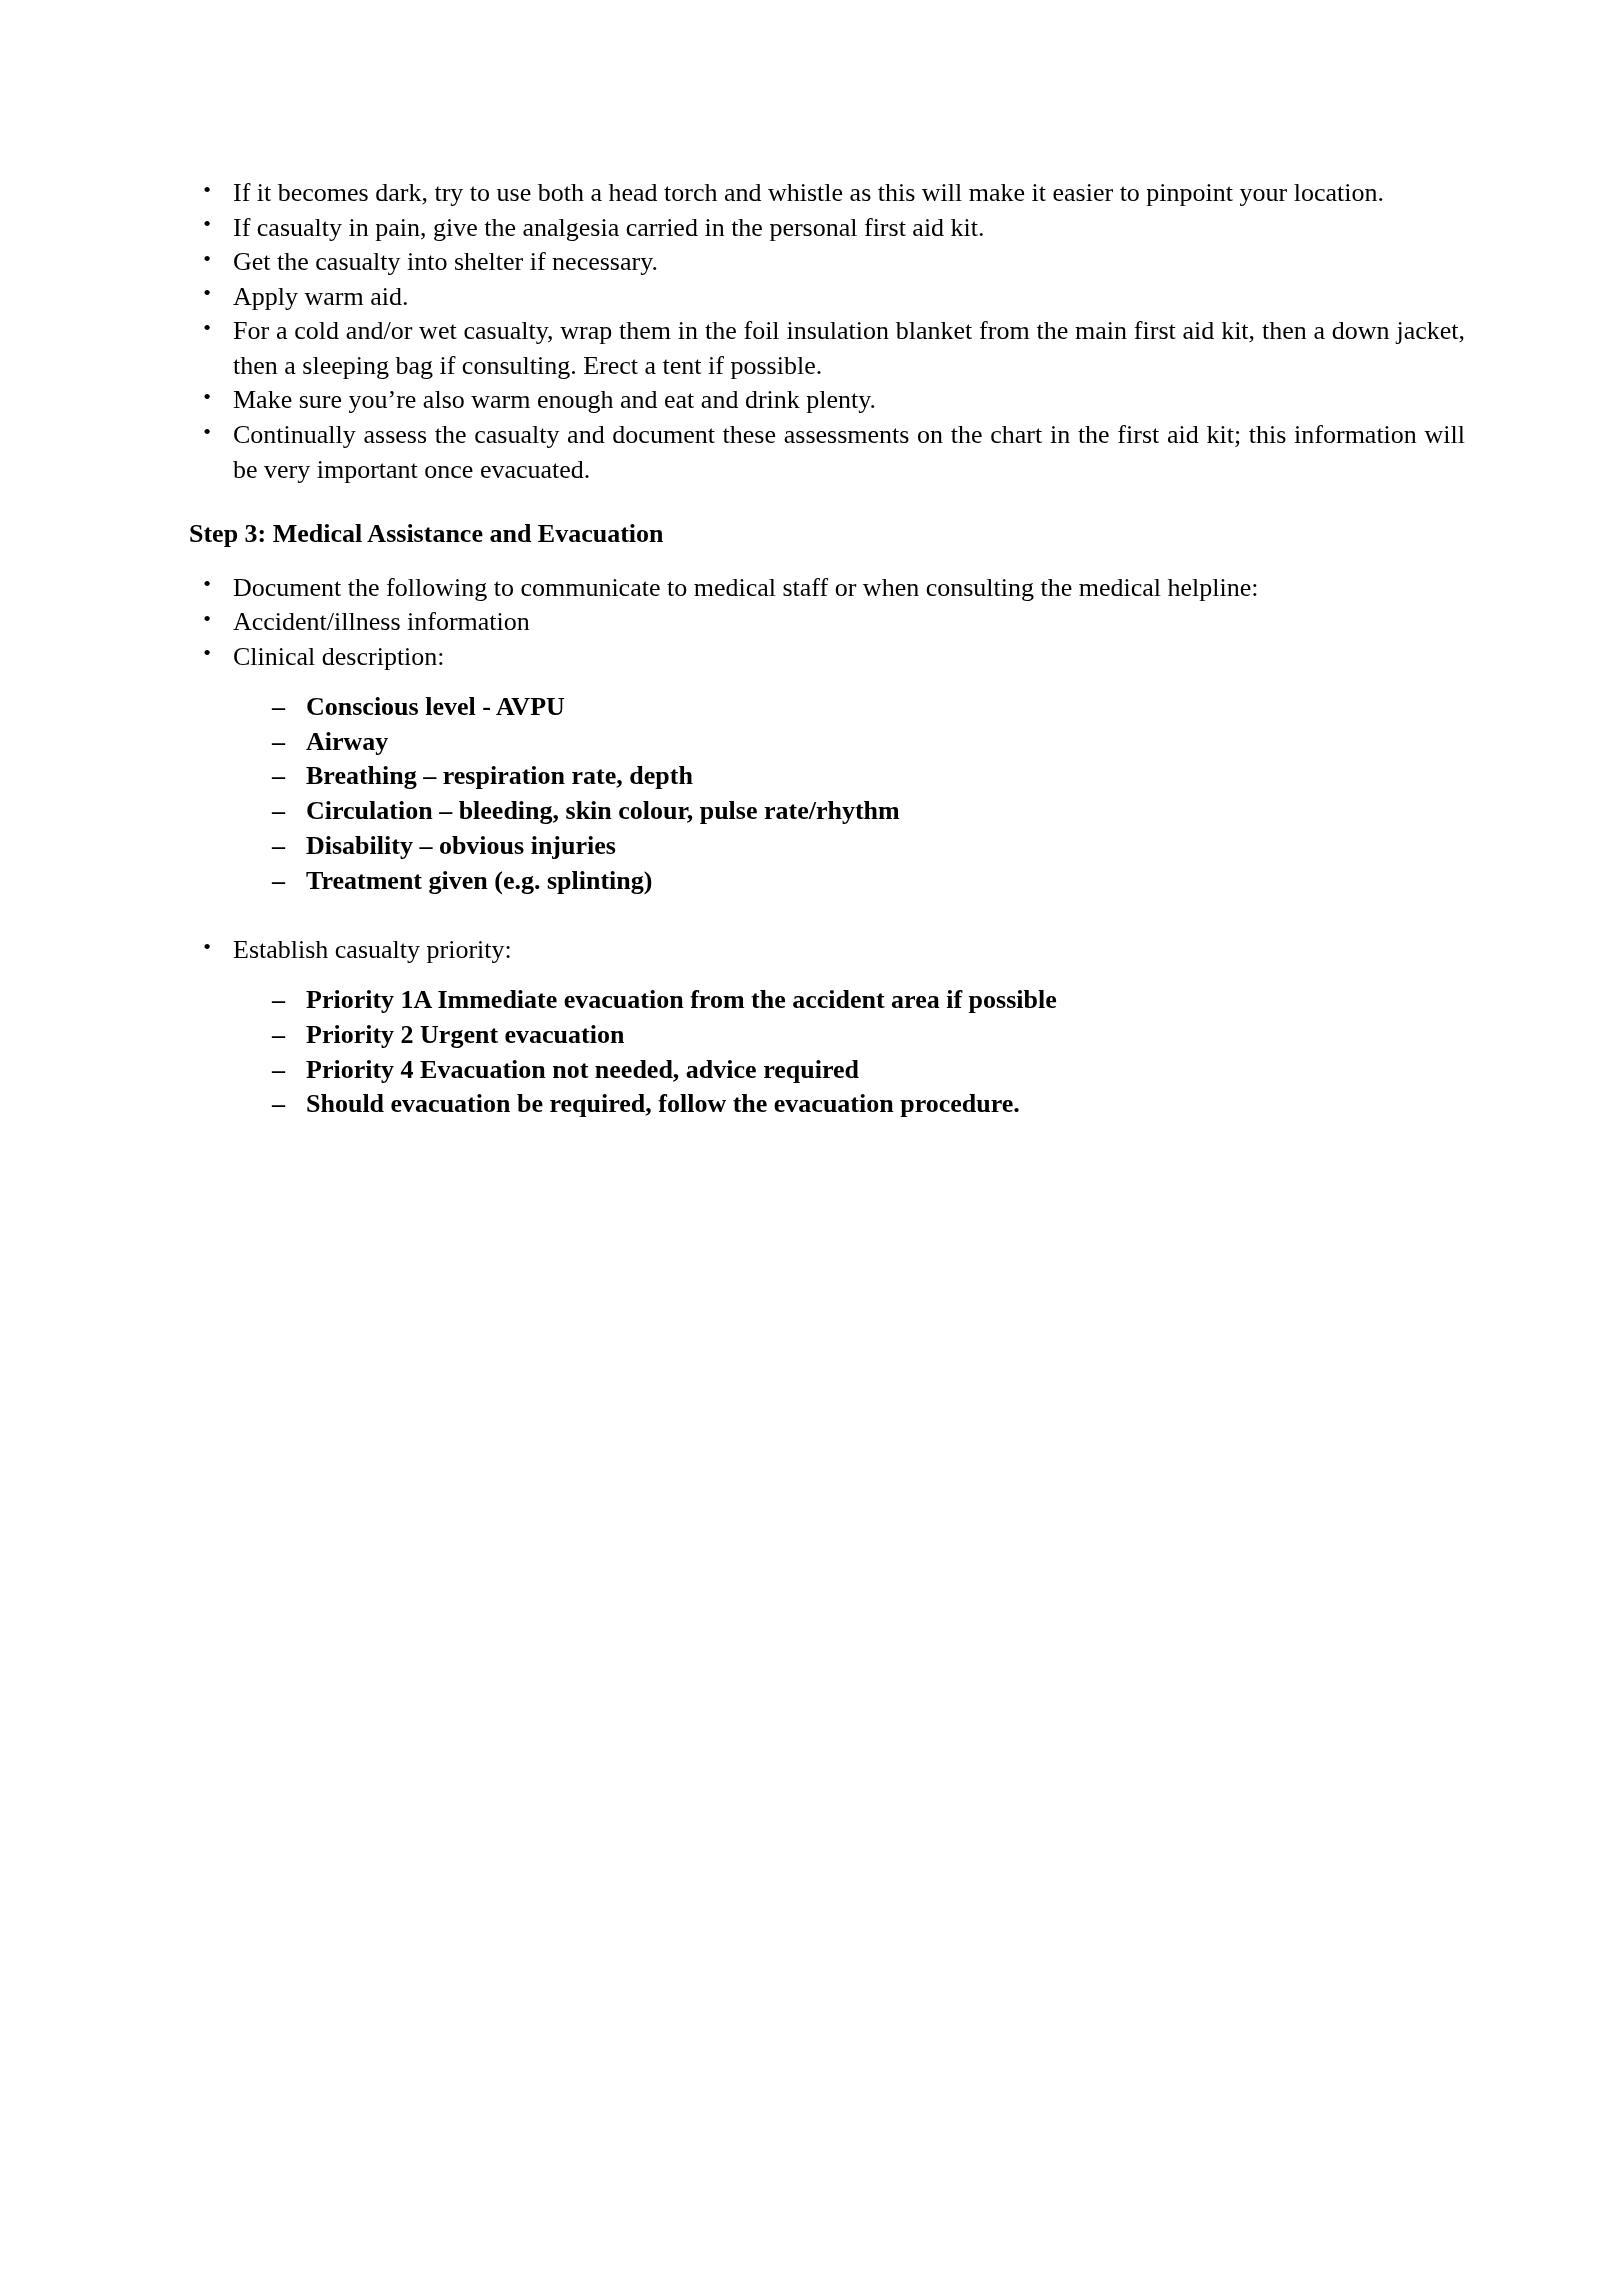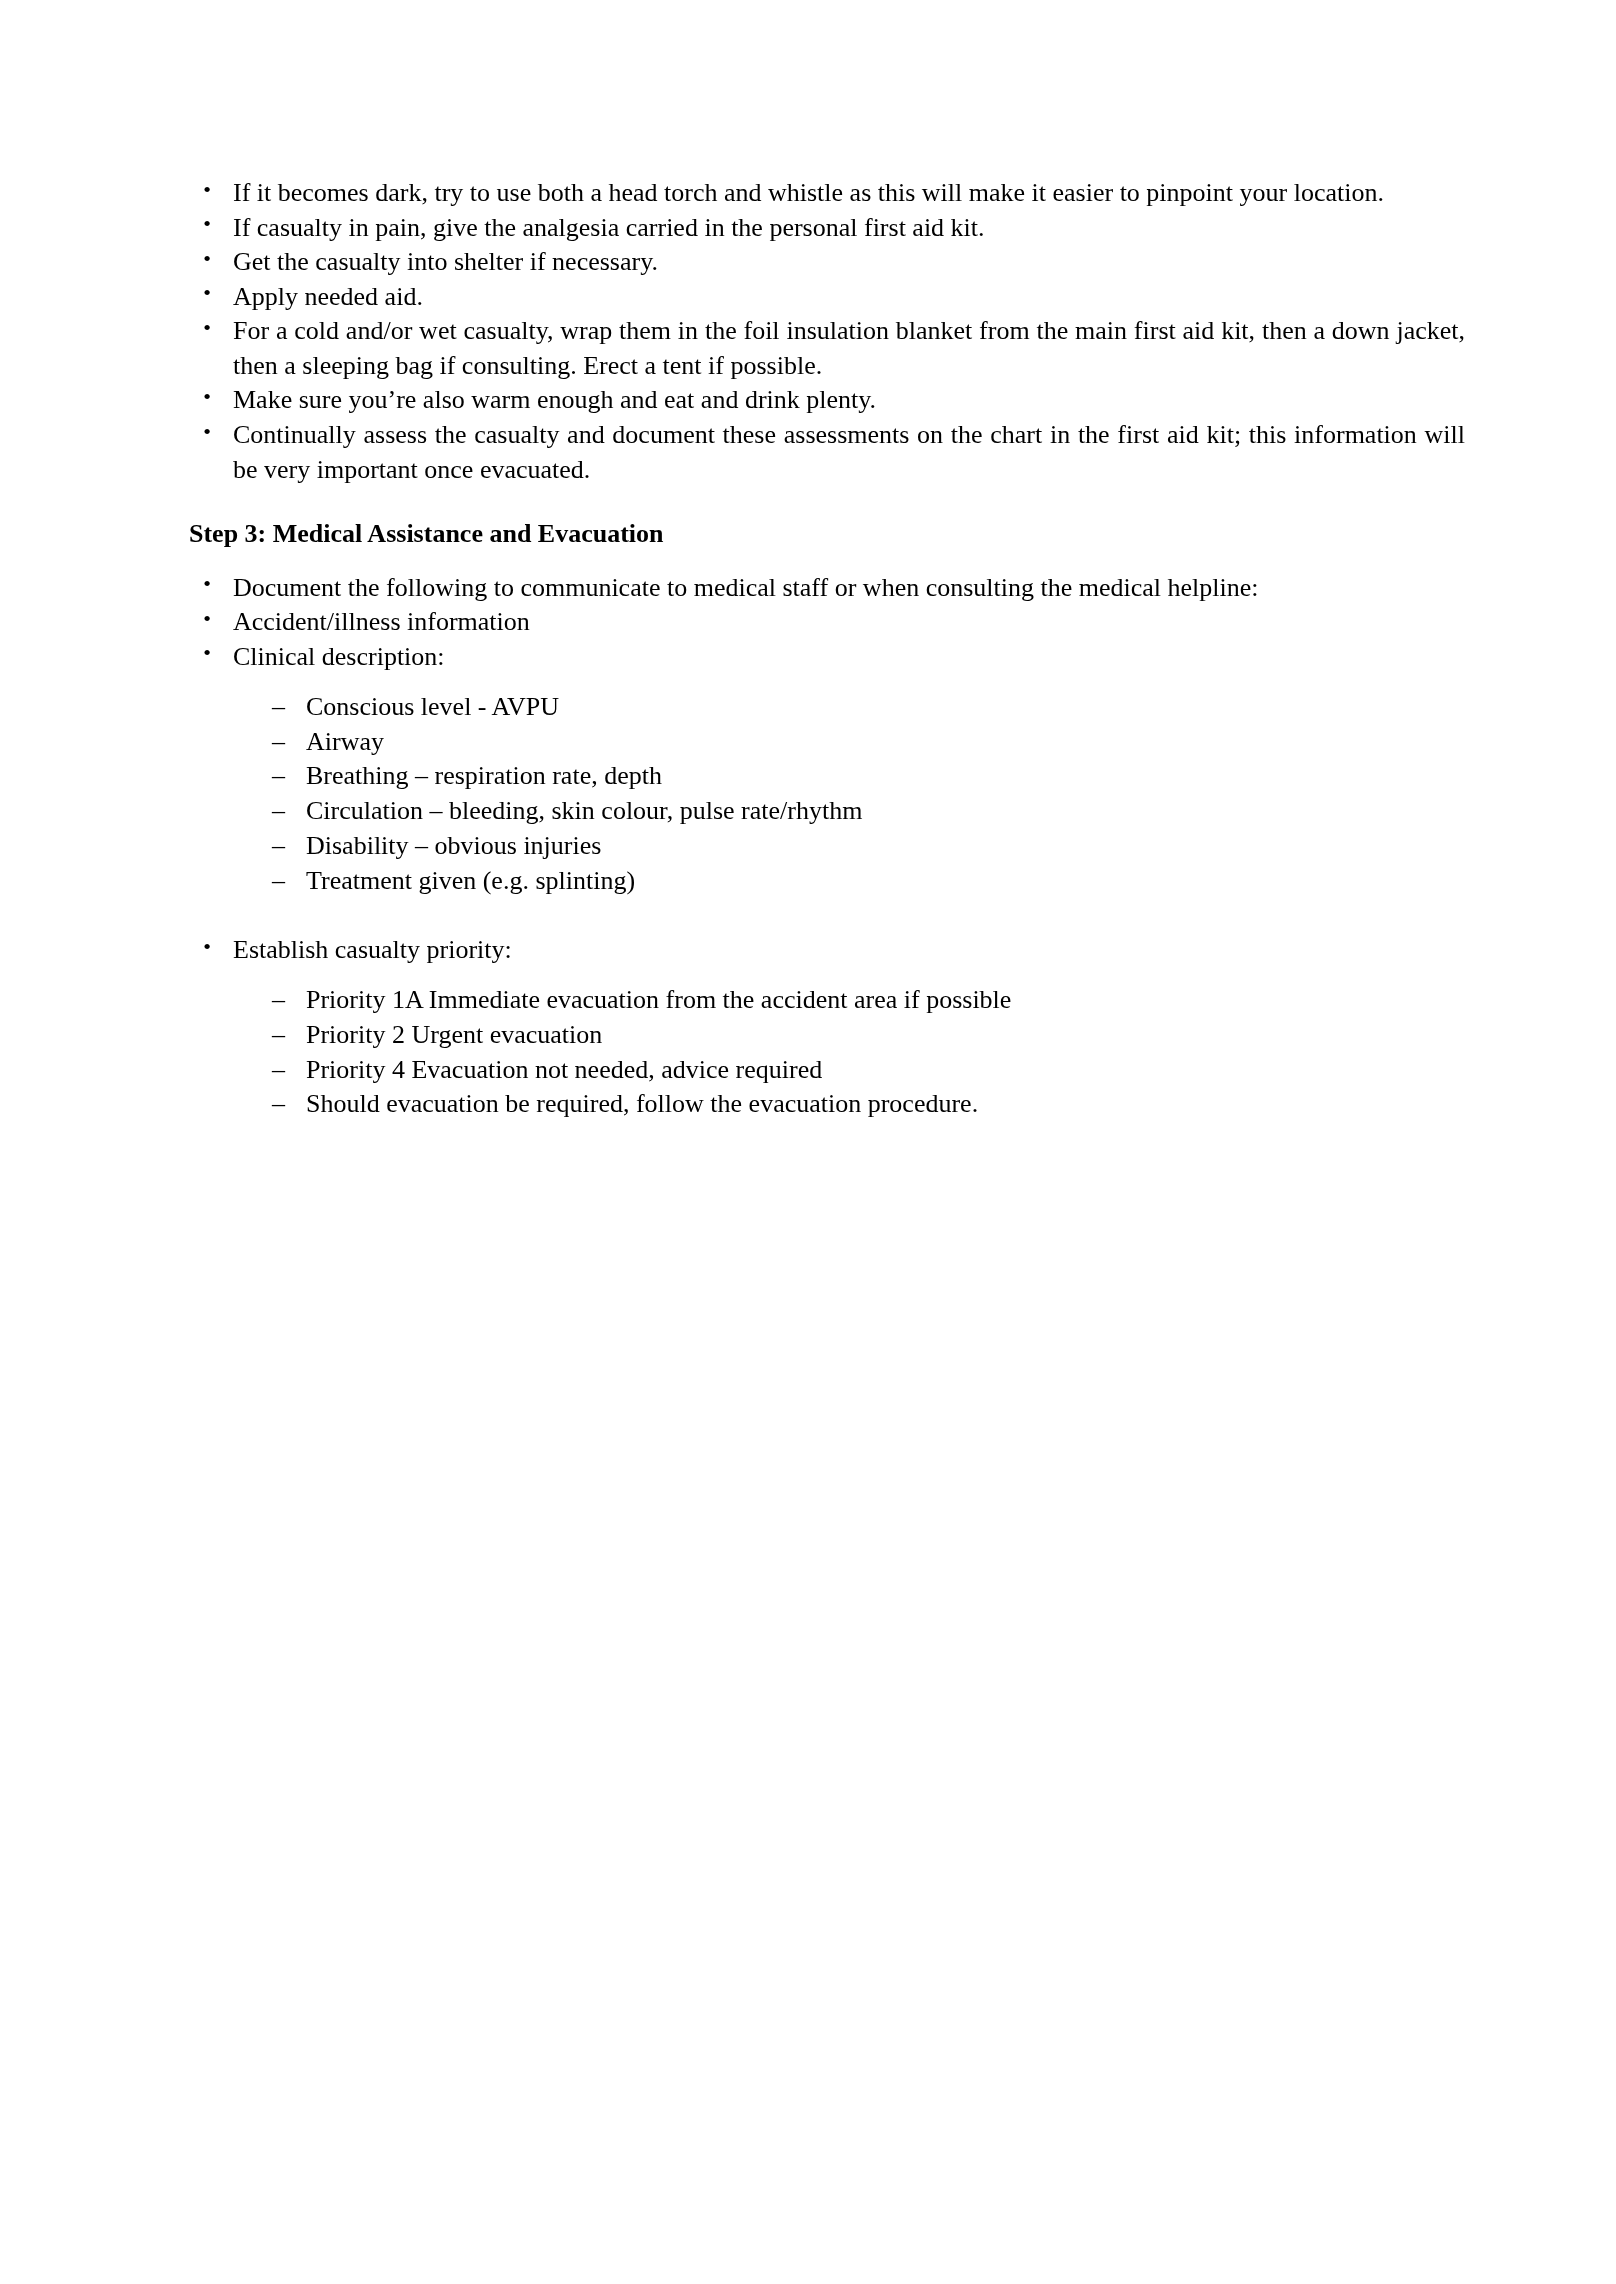--- a/index.html
+++ b/index.html
@@ -69,20 +69,21 @@
     list-style: none;
     margin: 15.6px 0 0 0;
     padding: 0;
   }
   ul.dashes > li {
     position: relative;
     padding-left: 117px;
     font-size: 26px;
     line-height: 1.34;
     margin: 0;
+    font-weight: bold;
   }
   ul.dashes > li::before {
     content: "\2013";
     position: absolute;
     left: 83px;
     top: 0;
     font-size: 26px;
   }
   .spacer-lg { height: 34px; }
 </style>
@@ -95,21 +96,21 @@
     <ul class="bullets grp">
       <li>If it becomes dark, try to use both a head torch and whistle as this will make it easier to pinpoint your location.</li>
       <li>If casualty in pain, give the analgesia carried in the personal first aid kit.</li>
     </ul>
 
     <ul class="bullets grp">
       <li>Get the casualty into shelter if necessary.</li>
     </ul>
 
     <ul class="bullets grp">
-      <li>Apply needed aid.</li>
+      <li>Apply warm aid.</li>
     </ul>
 
     <ul class="bullets grp">
       <li>For a cold and/or wet casualty, wrap them in the foil insulation blanket from the main first aid kit, then a down jacket, then a sleeping bag if consulting. Erect a tent if possible.</li>
       <li>Make sure you’re also warm enough and eat and drink plenty.</li>
     </ul>
 
     <ul class="bullets grp">
       <li>Continually assess the casualty and document these assessments on the chart in the first aid kit; this information will be very important once evacuated.</li>
     </ul>

